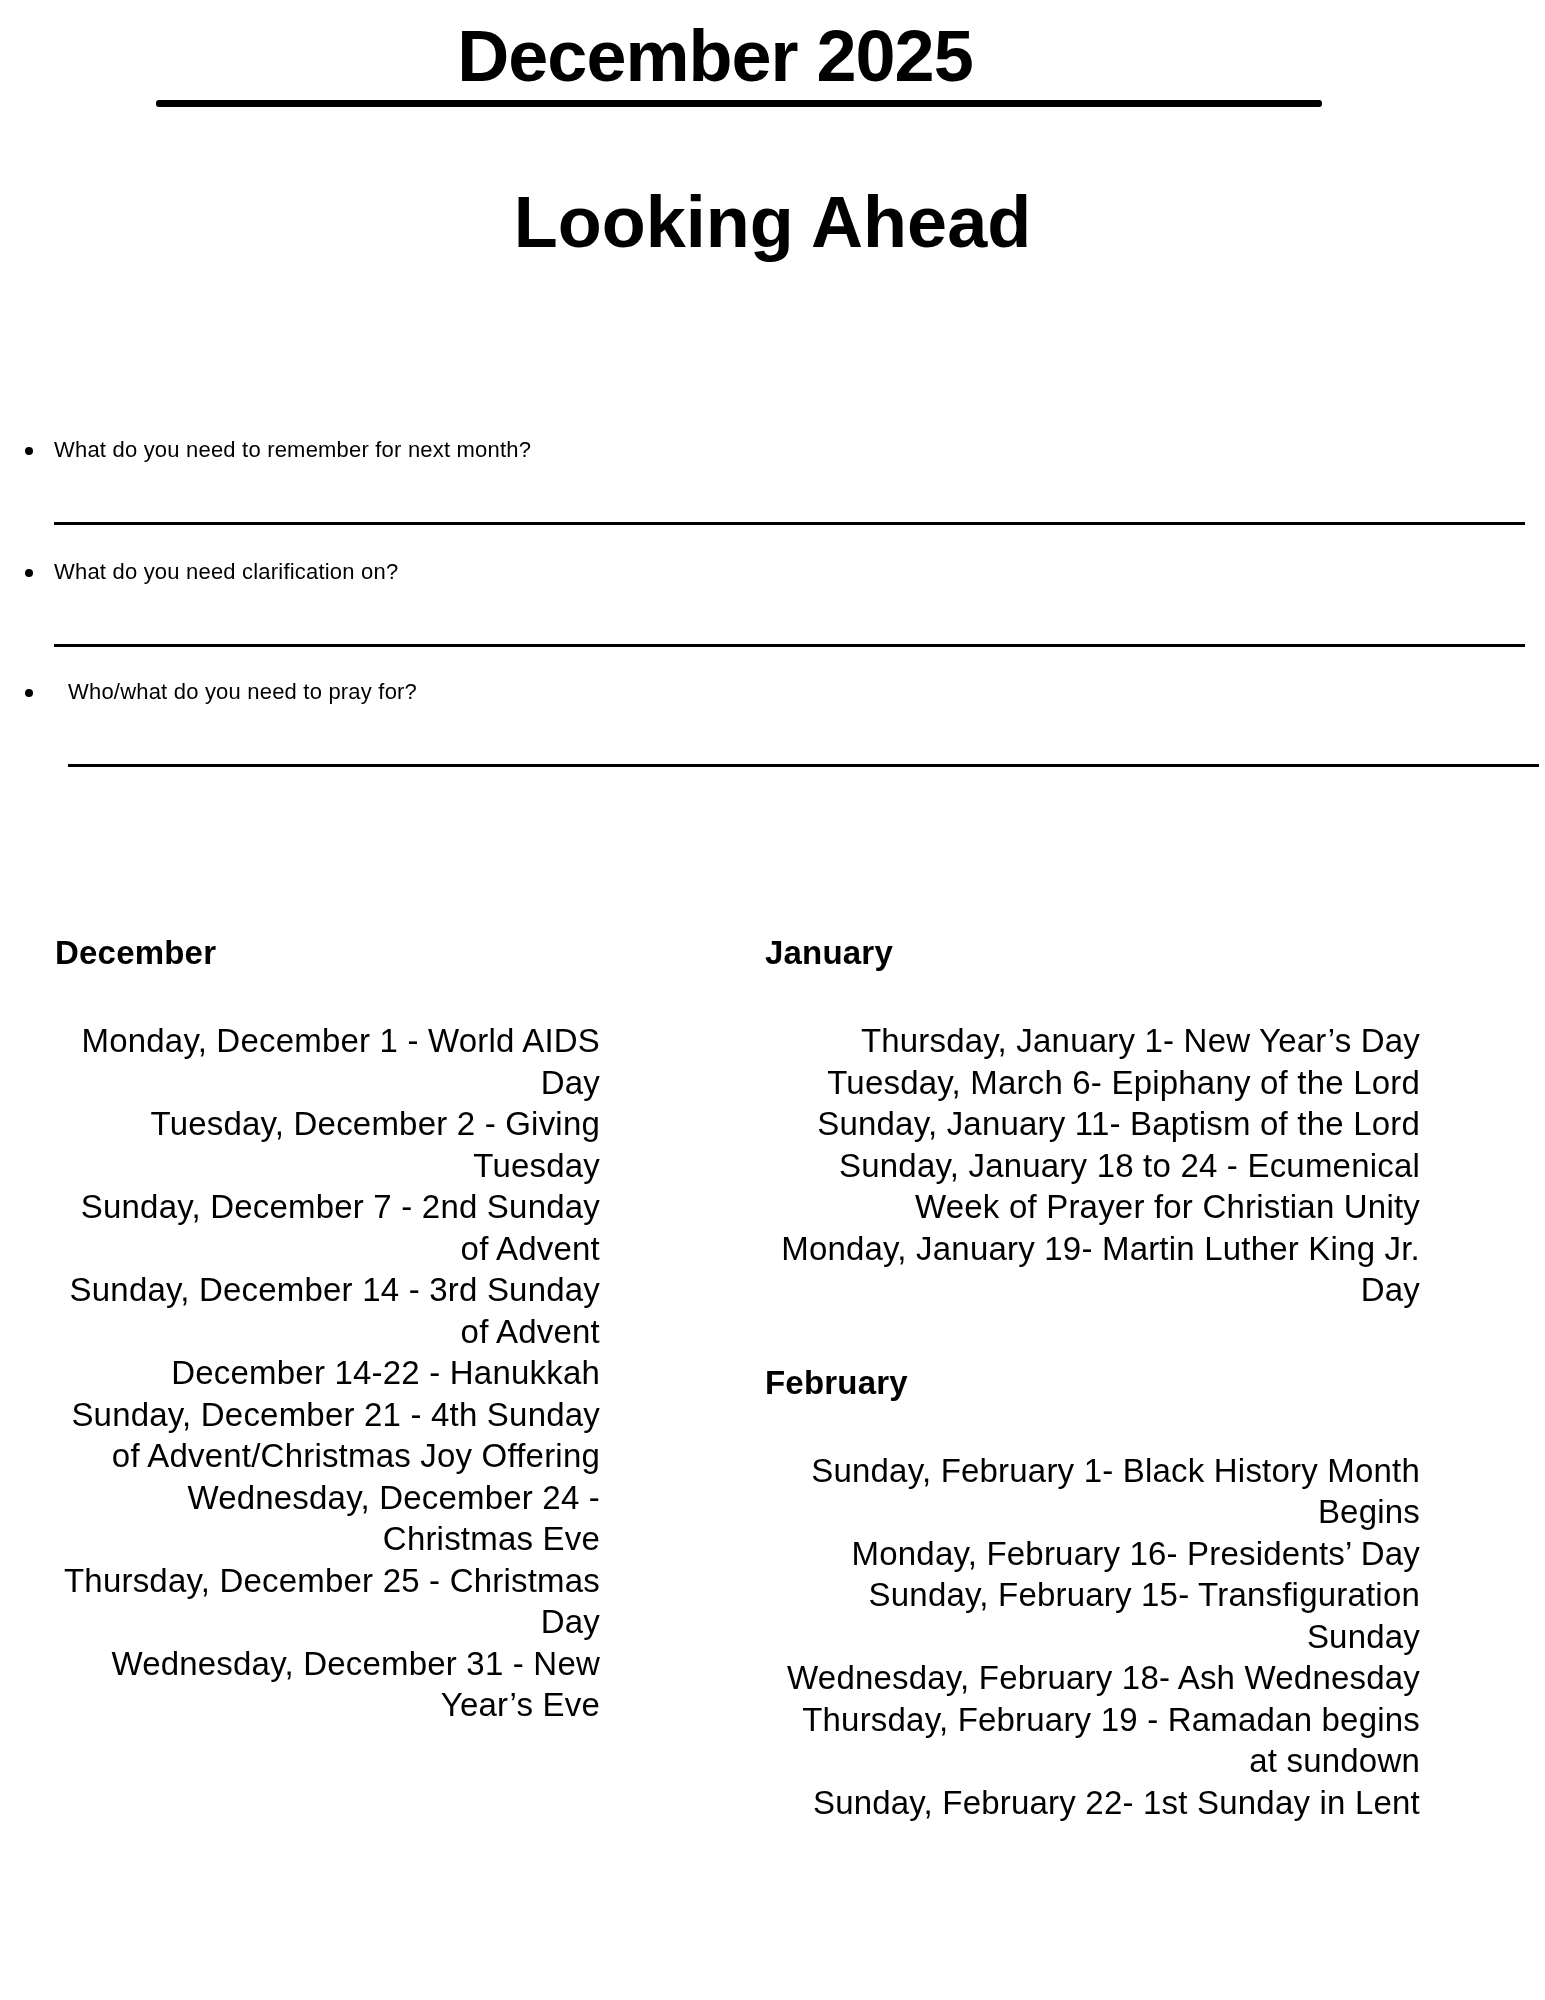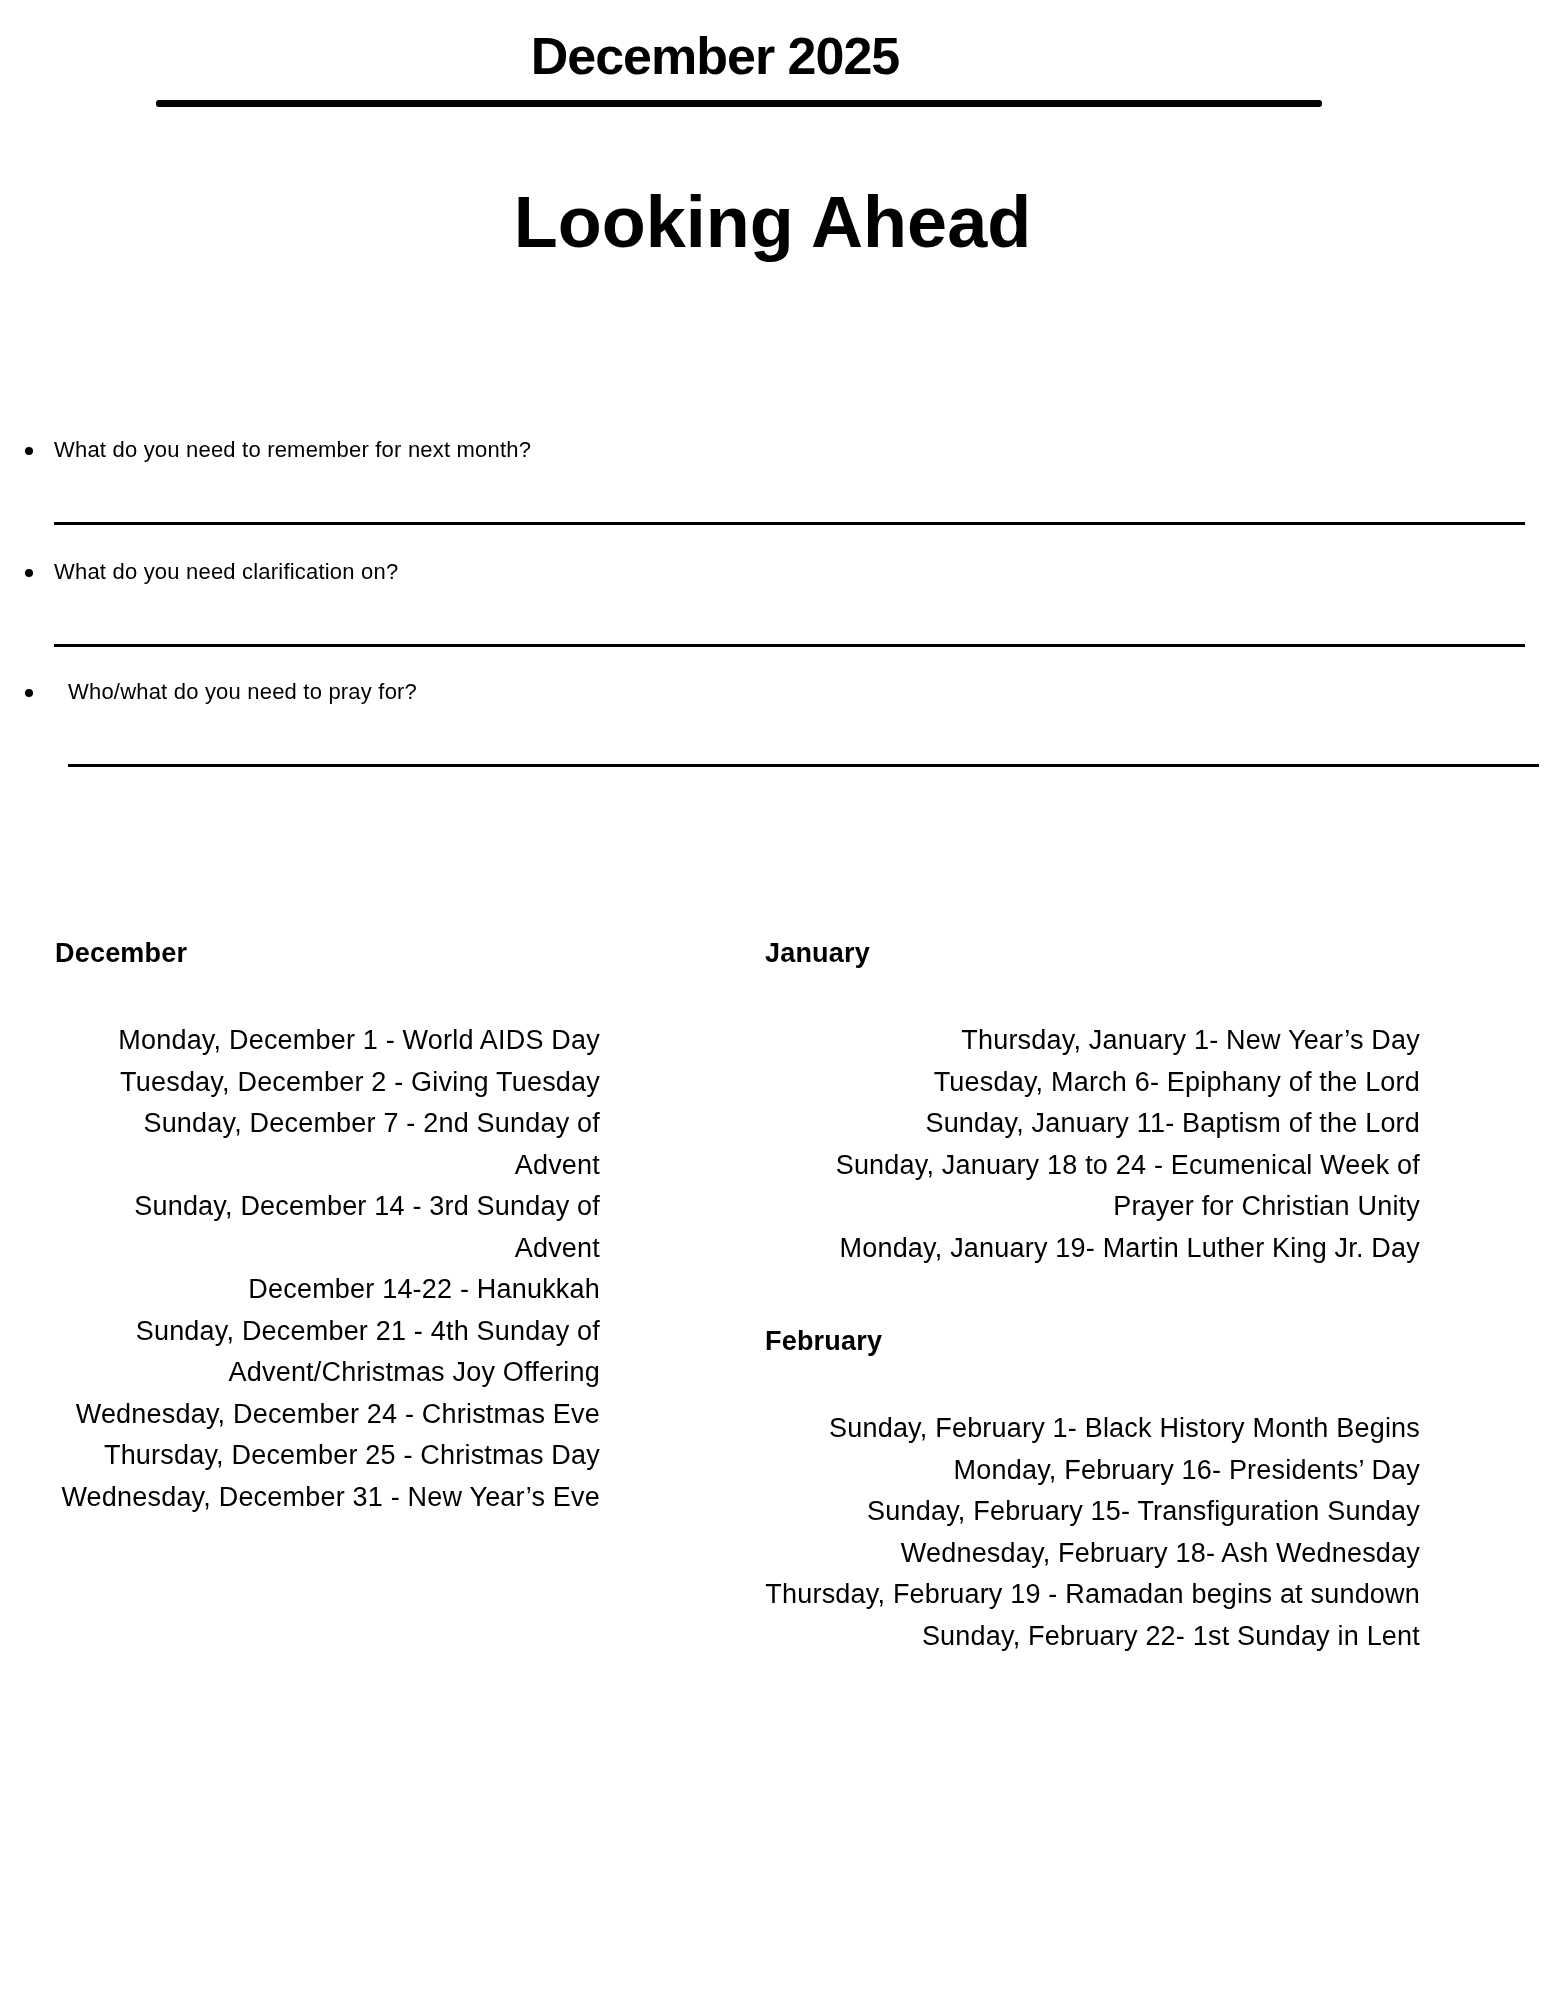--- a/index.html
+++ b/index.html
@@ -13,21 +13,21 @@
     overflow: hidden;
   }
 
   
   .page-title {
     position: absolute;
     top: 16px; left: 0;
     width: 1430px;
     margin: 0;
     text-align: center;
-    font-size: 52px;
+    font-size: 72px;
     font-weight: 700;
     line-height: 80px;
     letter-spacing: -1px;
     white-space: nowrap;
   }
   .title-rule {
     position: absolute;
     top: 100px; left: 156px;
     width: 1166px; height: 7px;
     background: #000;
@@ -75,21 +75,21 @@
     margin-top: 57px;
     height: 0;
     border-bottom: 3px solid #000;
     width: 100%;
   }
 
   
   .col {
     position: absolute;
     top: 932px;
-    font-size: 27px;
+    font-size: 33px;
   }
   .col-left  { left: 55px;  width: 545px; }
   .col-right { left: 765px; width: 655px; }
   .month-heading {
     font-weight: 700;
     line-height: 42px;
     margin: 0 0 46px 0;
     letter-spacing: 0.2px;
   }
   .month-heading.second { margin-top: 51px; }

